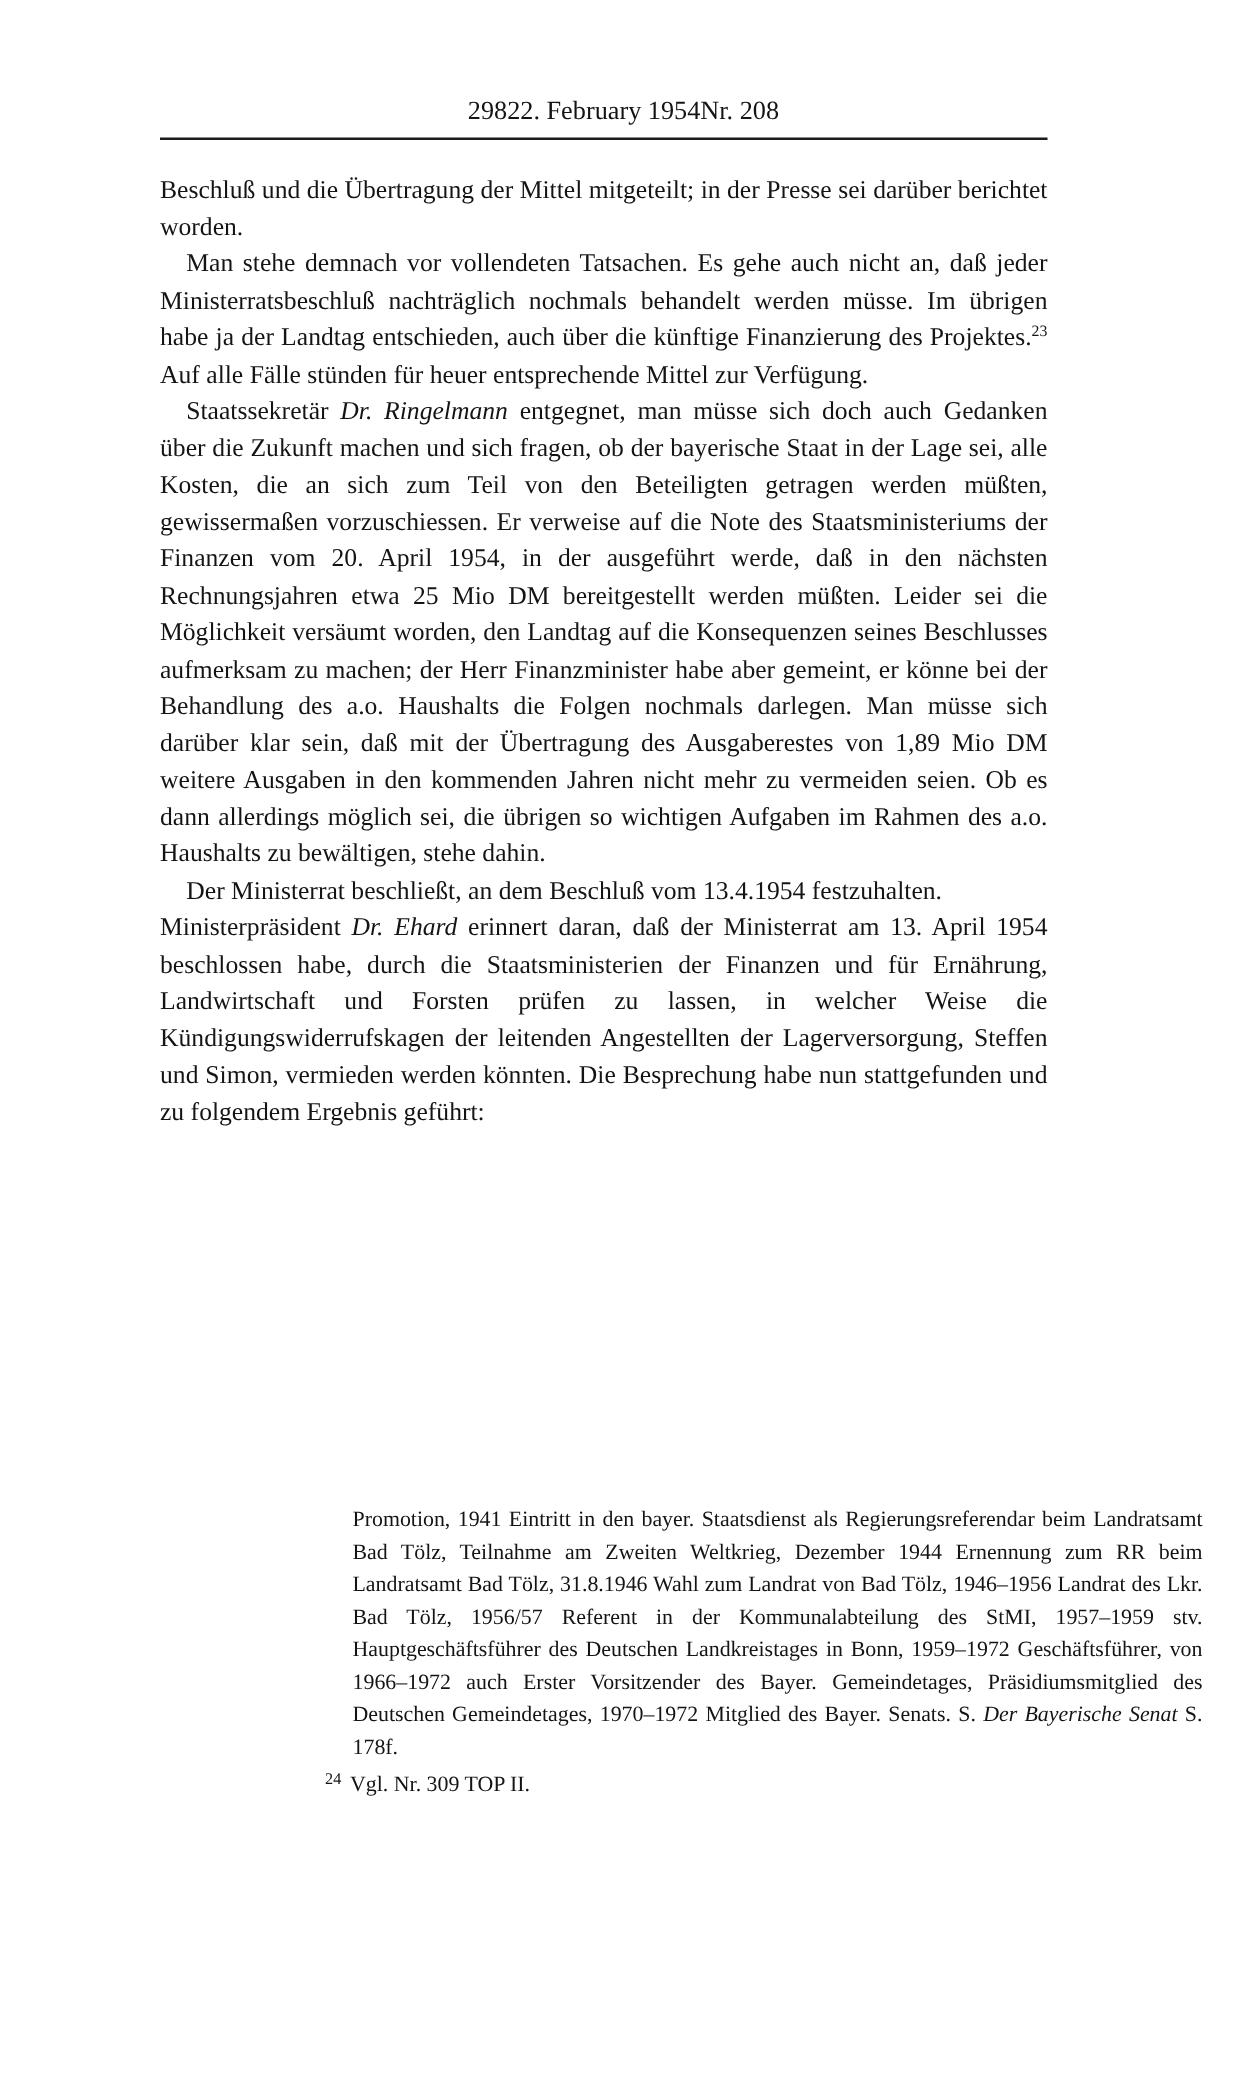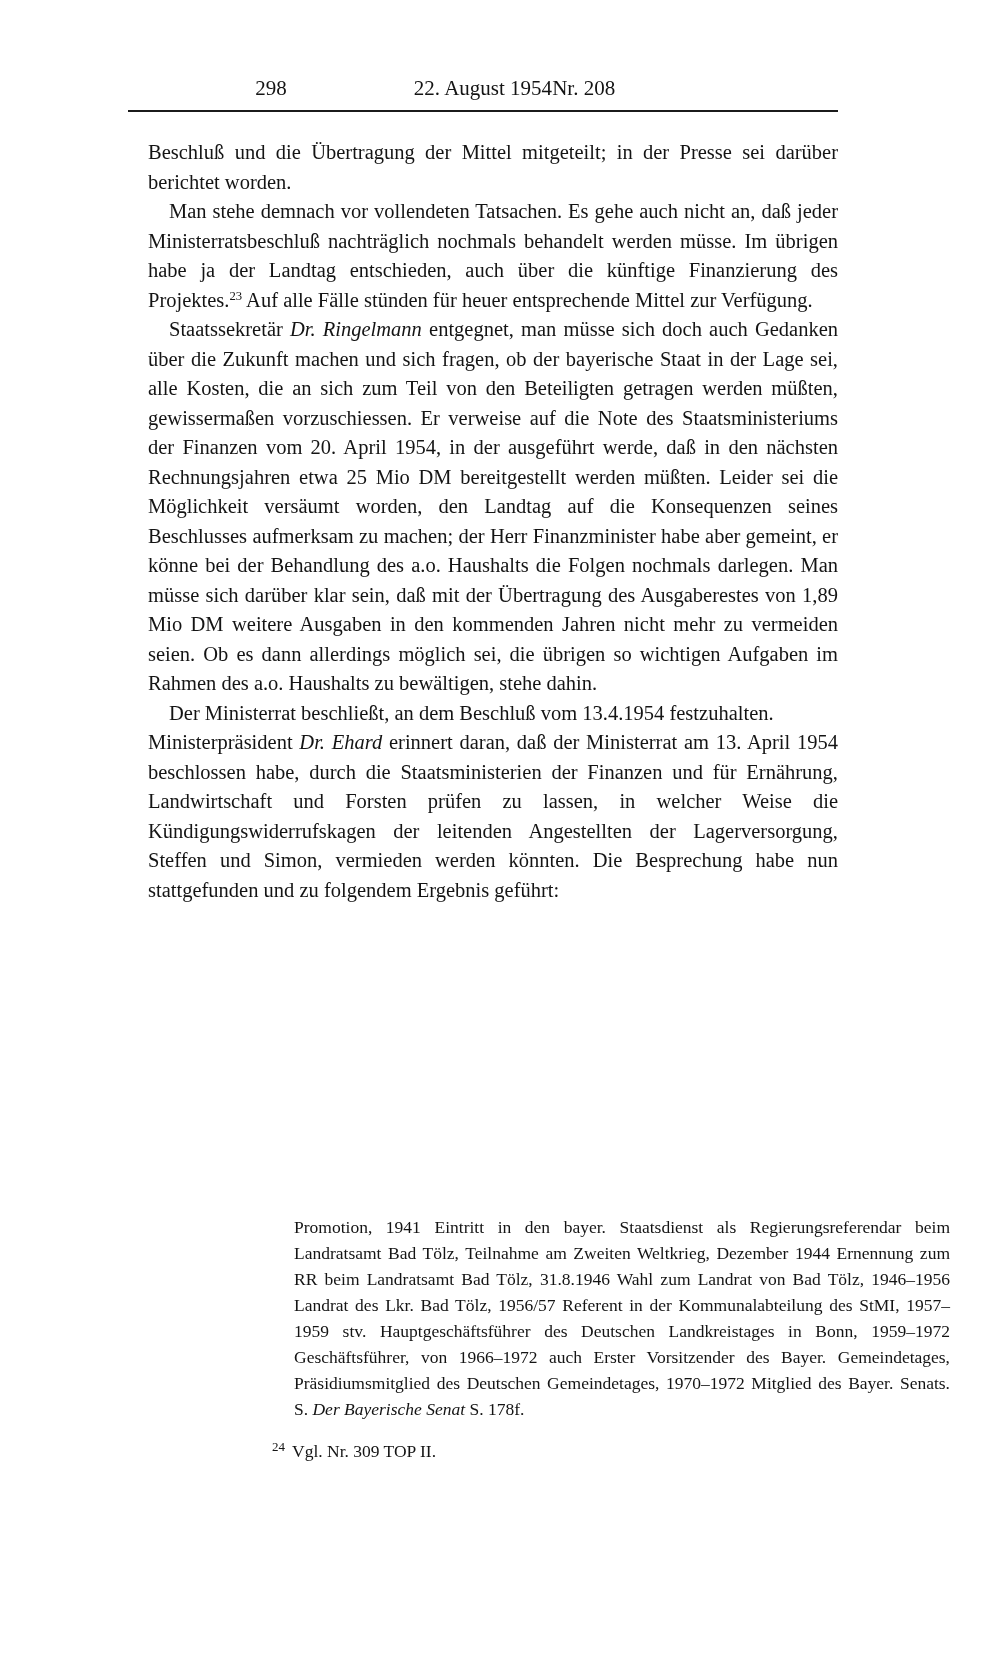--- a/index.html
+++ b/index.html
@@ -29,36 +29,35 @@
   }
   
   .running-header {
     display: grid;
     grid-template-columns: 1fr auto 1fr;
     align-items: baseline;
     padding-top: 76px;
     font-size: 21px;
     line-height: 24px;
   }
-  .running-header .hdr-left  { text-align: center; }
+  .running-header .hdr-left  { text-align: right; }
   .running-header .hdr-center{ text-align: center; }
   .running-header .hdr-right { text-align: left; }
   .header-rule {
     border: 0;
     border-top: 2px solid #1b1b1b;
     margin: 10px 0 0 0;
   }
   
   .main-text {
     padding-top: 26px;
     font-size: 20.5px;
     line-height: 29.5px;
     text-align: justify;
     hyphens: auto;
-    margin-left: 20px;
   }
   .main-text p {
     margin: 0;
   }
   .main-text p.indent {
     text-indent: 21px;
   }
   .section-heading {
     margin-top: 14px !important;
     text-align: left;
@@ -76,21 +75,21 @@
     position: absolute;
     top: 1198px;
     left: 150px;
     width: 688px;
     font-size: 17.5px;
     line-height: 26px;
     text-align: justify;
     hyphens: auto;
   }
   .footnotes p {
-    margin: 16px;
+    margin: 4px;
   }
   .footnotes p.fn-numbered {
     text-indent: -22px;
   }
   .fn-num {
     font-size: 13px;
     line-height: 0;
     vertical-align: baseline;
     position: relative;
     top: -0.45em;
@@ -98,21 +97,21 @@
   }
 </style>
 </head>
 <body>
 
 <div class="page">
   <div class="page-inner">
 
     <header class="running-header">
       <span class="hdr-left">298</span>
-      <span class="hdr-center">22. August 1954</span>
+      <span class="hdr-center">22. February 1954</span>
       <span class="hdr-right">Nr. 208</span>
     </header>
     <hr class="header-rule">
 
     <main class="main-text">
       <p><span>Beschluß und die Übertragung der Mittel mitgeteilt; in der Presse sei darüber berichtet worden.</span></p>
       <p class="indent"><span>Man stehe demnach vor vollendeten Tatsachen. Es gehe auch nicht an, daß jeder Ministerratsbeschluß nachträglich nochmals behandelt werden müsse. Im übrigen habe ja der Landtag entschieden, auch über die künftige Finanzierung des Projektes.</span><sup class="ref">23</sup><span> Auf alle Fälle stünden für heuer entsprechende Mittel zur Verfügung.</span></p>
       <p class="indent"><span>Staatssekretär </span><i>Dr. Ringelmann</i><span> entgegnet, man müsse sich doch auch Gedanken über die Zukunft machen und sich fragen, ob der bayerische Staat in der Lage sei, alle Kosten, die an sich zum Teil von den Beteiligten getragen werden müßten, gewissermaßen vorzuschiessen. Er verweise auf die Note des Staatsministeriums der Finanzen vom 20. April 1954, in der ausgeführt werde, daß in den nächsten Rechnungsjahren etwa 25 Mio DM bereitgestellt werden müßten. Leider sei die Möglichkeit versäumt worden, den Landtag auf die Konsequenzen seines Beschlusses aufmerksam zu machen; der Herr Finanzminister habe aber gemeint, er könne bei der Behandlung des a.o. Haushalts die Folgen nochmals darlegen. Man müsse sich darüber klar sein, daß mit der Übertragung des Ausgaberestes von 1,89 Mio DM weitere Ausgaben in den kommenden Jahren nicht mehr zu vermeiden seien. Ob es dann allerdings möglich sei, die übrigen so wichtigen Aufgaben im Rahmen des a.o. Haushalts zu bewältigen, stehe dahin.</span></p>
       <p class="indent"><span>Der Ministerrat beschließt, an dem Beschluß vom 13.4.1954 festzuhalten.</span></p>
       <p><span>Ministerpräsident </span><i>Dr. Ehard</i><span> erinnert daran, daß der Ministerrat am 13. April 1954 beschlossen habe, durch die Staatsministerien der Finanzen und für Ernährung, Landwirtschaft und Forsten prüfen zu lassen, in welcher Weise die Kündigungswiderrufskagen der leitenden Angestellten der Lagerversorgung, Steffen und Simon, vermieden werden könnten. Die Besprechung habe nun stattgefunden und zu folgendem Ergebnis geführt:</span></p>

